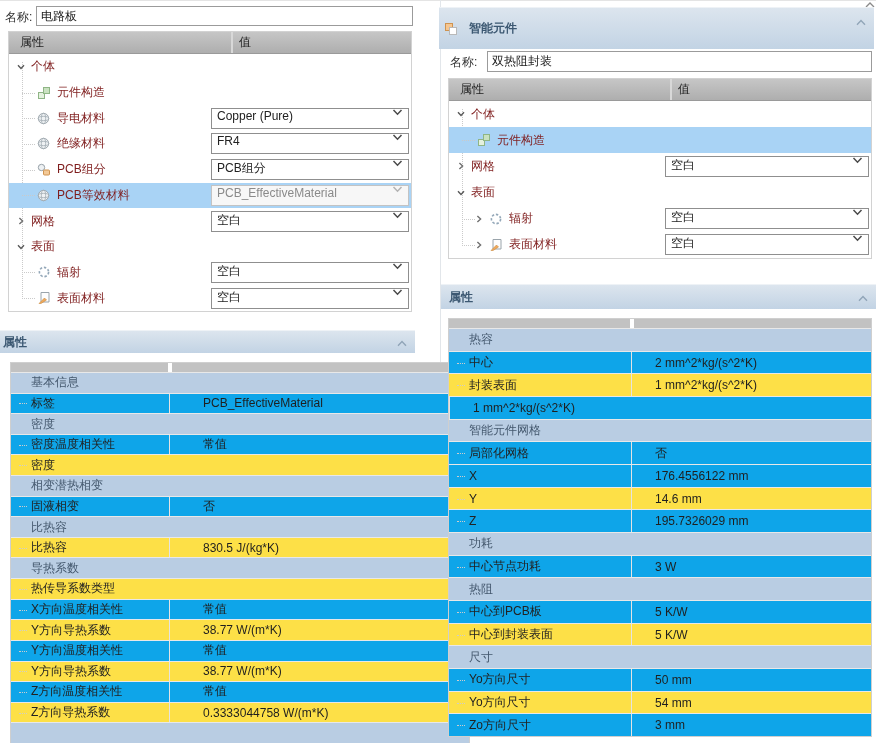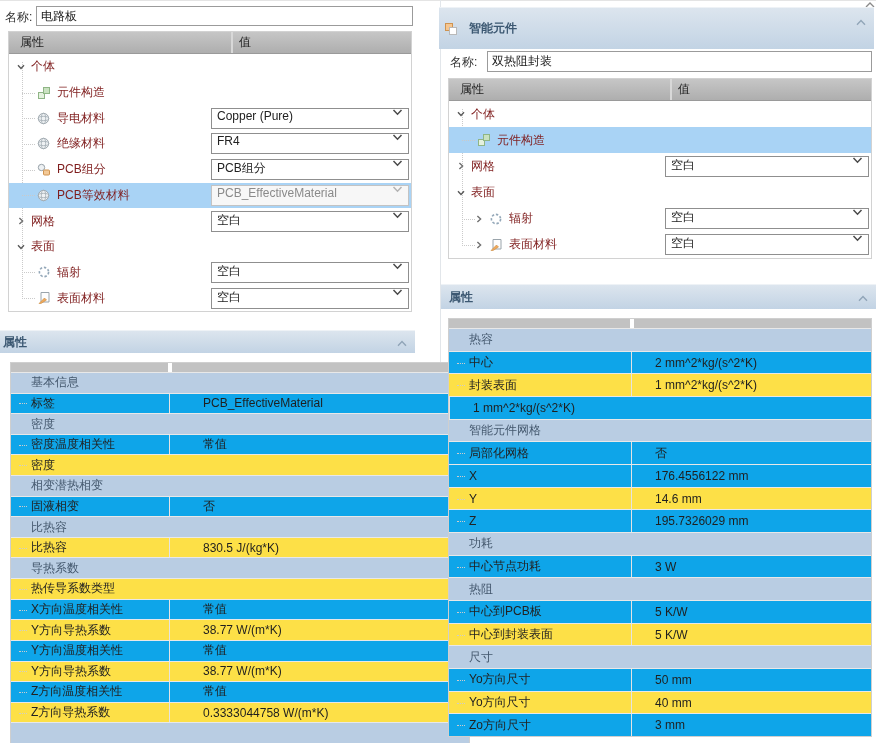--- a/index.html
+++ b/index.html
@@ -584,20 +584,20 @@
       </div>
     <div class="prow group">
         <div class="gc">尺寸</div>
       </div>
     <div class="prow">
         <div class="lc">Yo方向尺寸</div>
         <div class="vc">50 mm</div>
       </div>
     <div class="prow alt">
         <div class="lc">Yo方向尺寸</div>
-        <div class="vc">40 mm</div>
+        <div class="vc">54 mm</div>
       </div>
     <div class="prow">
         <div class="lc">Zo方向尺寸</div>
         <div class="vc">3 mm</div>
       </div>
   </div>
 </div>
 
 </body></html>

